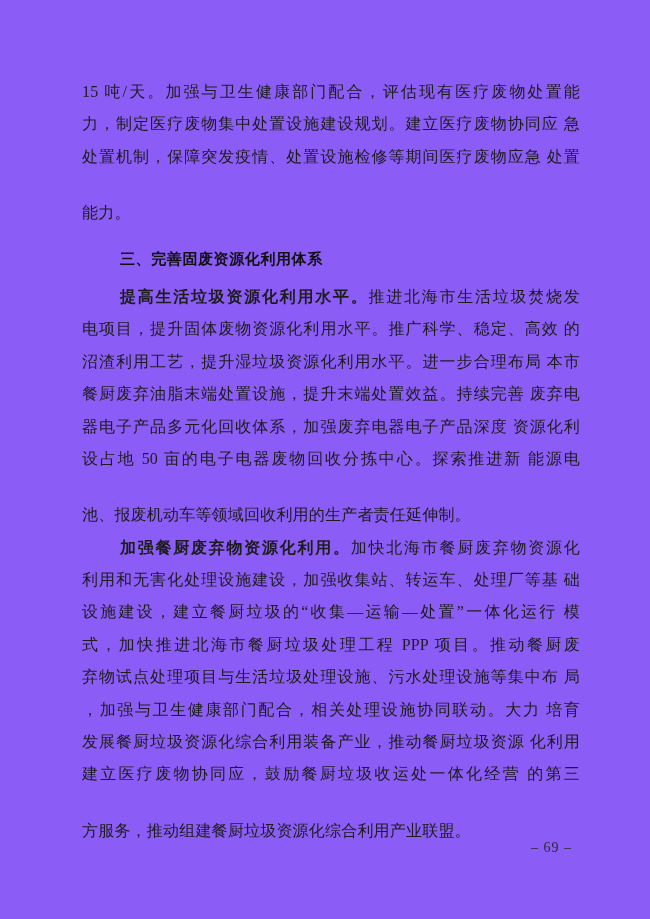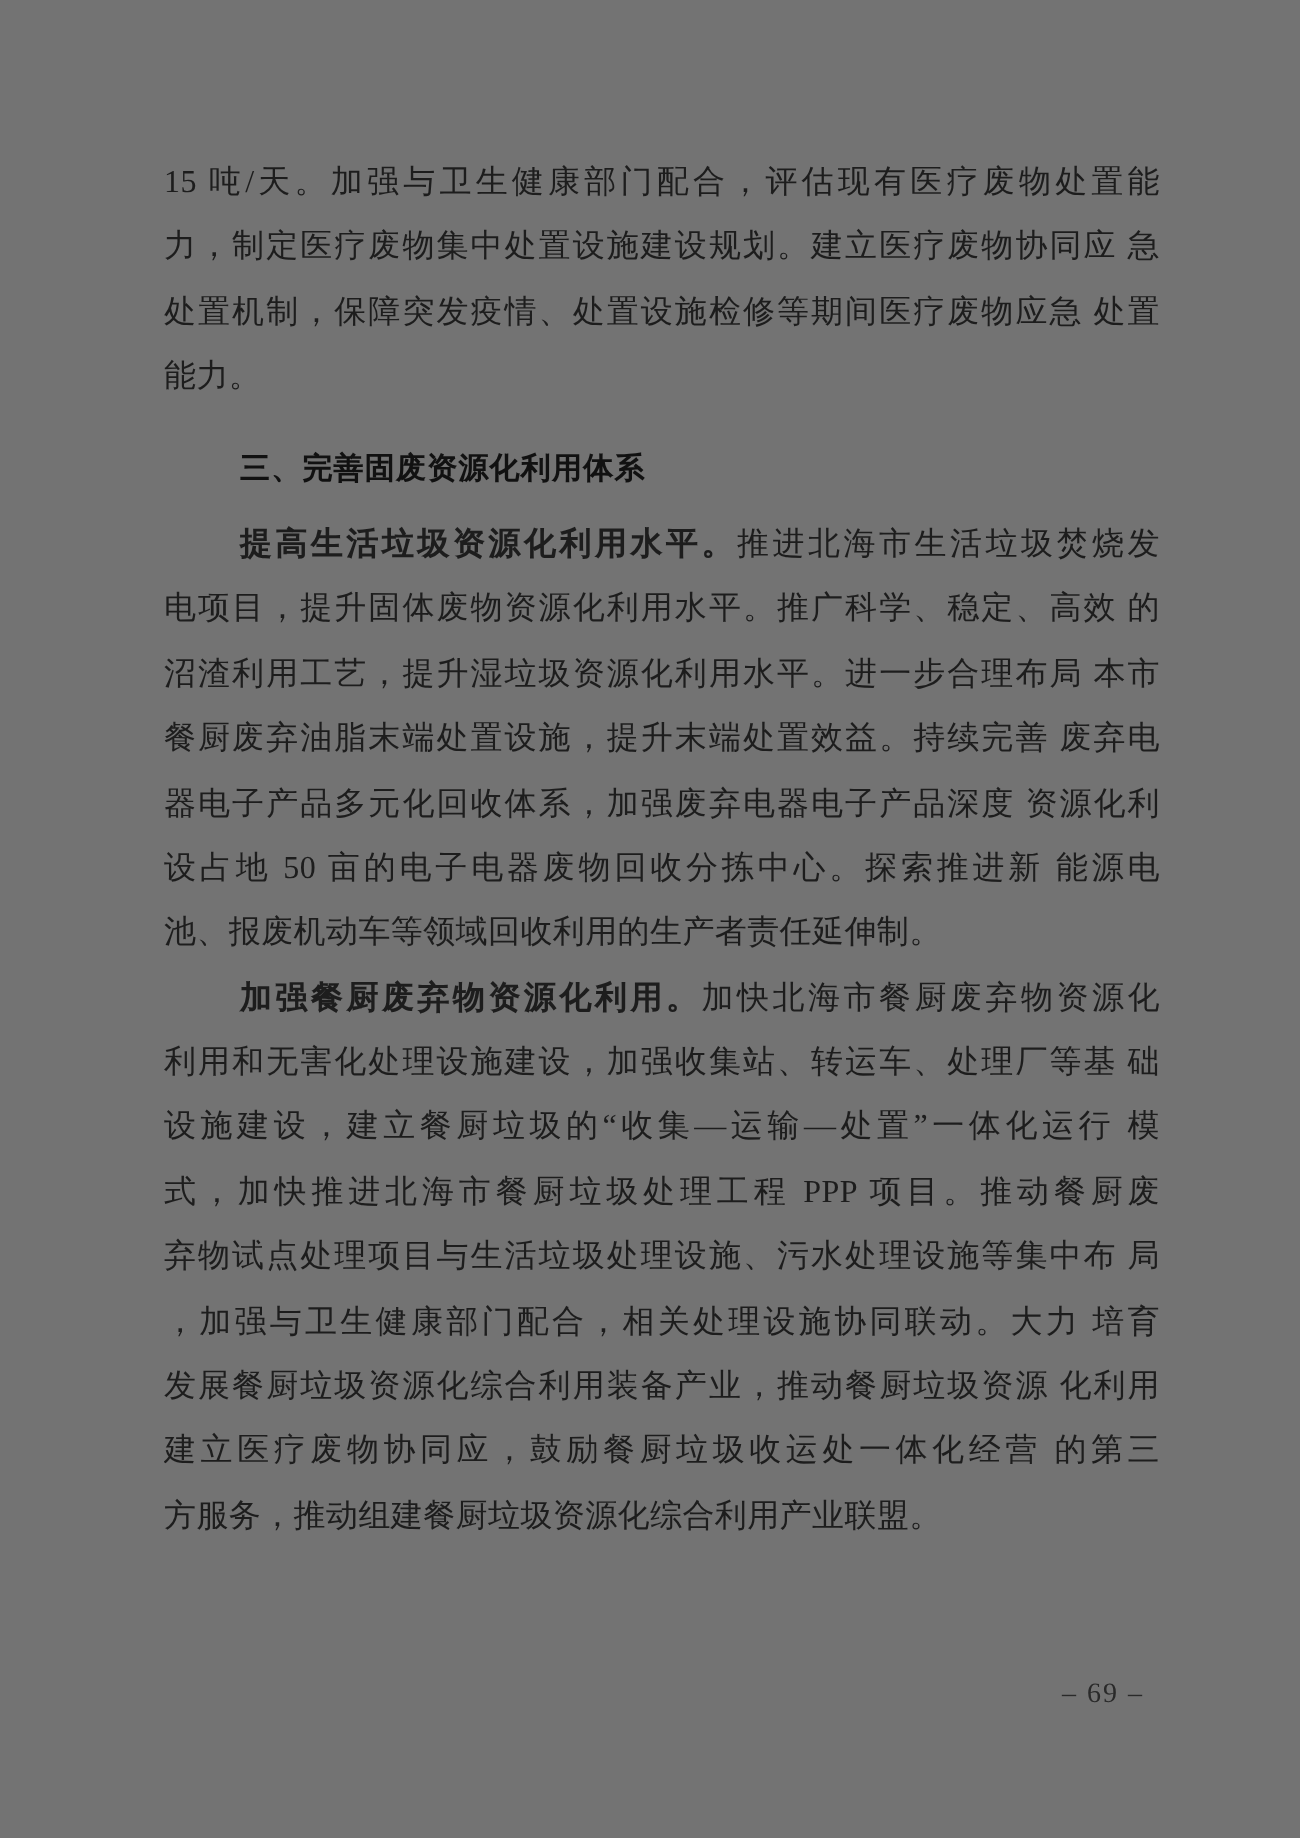--- a/index.html
+++ b/index.html
@@ -4,21 +4,21 @@
 <style>
   html, body {
     margin: 0;
     padding: 0;
     background: #ffffff;
   }
   .page {
     position: relative;
     width: 650px;
     height: 919px;
-    background: #737373;
+    background: #8b5cf6;
     font-family: "Liberation Serif", "DejaVu Serif", serif;
     color: #1d1d1d;
     overflow: hidden;
     text-decoration: underline;
   }
   .content {
     position: absolute;
     left: 82px;
     top: 76px;
     width: 498px;
@@ -28,20 +28,21 @@
     line-height: 32.4px;
     height: 32.4px;
     text-align: justify;
     text-align-last: justify;
     letter-spacing: 0.2px;
     white-space: pre-wrap;
     overflow: hidden;
   }
   .line.end {
     text-align-last: left;
+    margin-top: 24px;
   }
   .line.lead-line {
     text-indent: 38px;
   }
   .lead {
     font-weight: 700;
   }
   .heading {
     margin: 13px 0 6px 38px;
     font-family: "Liberation Sans", "DejaVu Sans", sans-serif;

